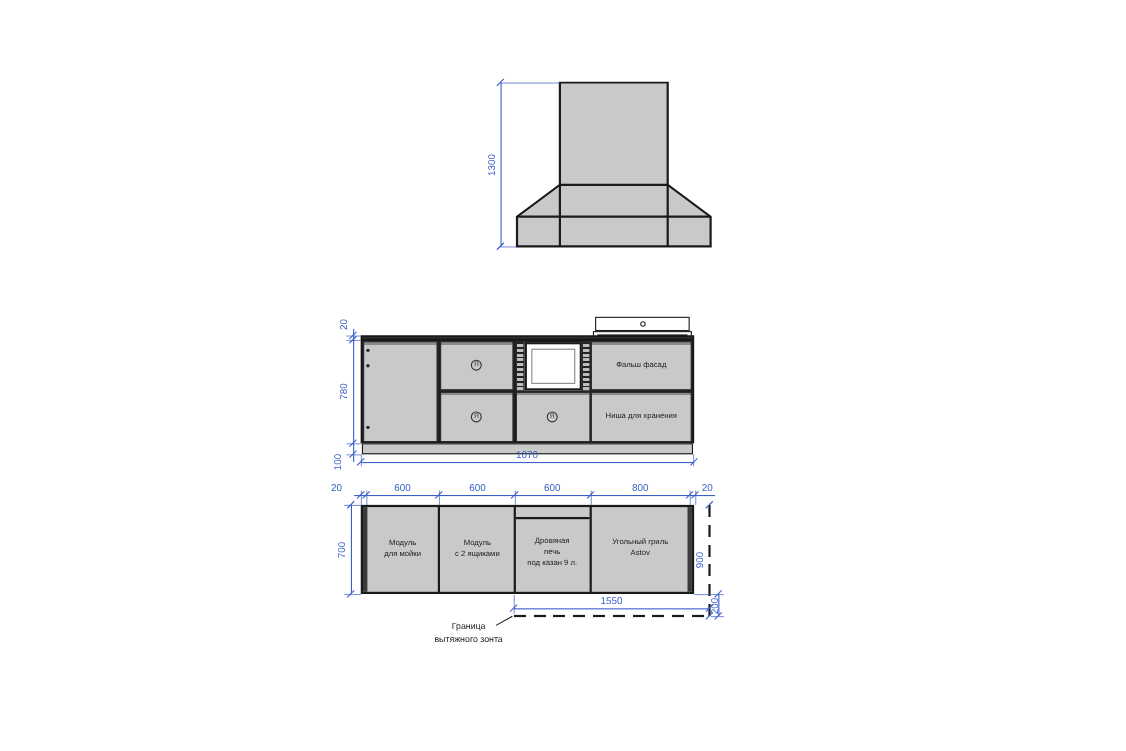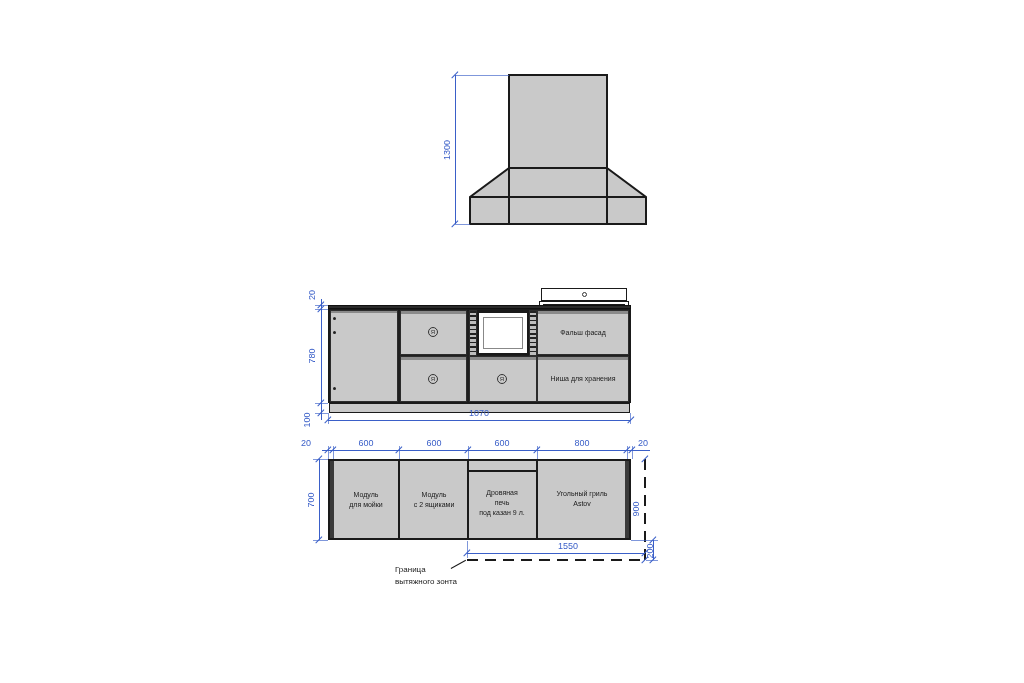--- a/index.html
+++ b/index.html
@@ -16,21 +16,21 @@
   .htext{position:absolute;color:var(--color-dim);font-size:9px;transform:translate(-50%,-50%);white-space:nowrap;}
   .vtext{position:absolute;color:var(--color-dim);font-size:9px;transform:translate(-50%,-50%) rotate(-90deg);white-space:nowrap;}
   
   .panel{position:absolute;background:linear-gradient(180deg,var(--color-bevel) 0,var(--color-bevel) 2.5px,var(--color-fill) 2.5px);outline:1px solid #2c2c2c;}
   .label{position:absolute;color:#1a1a1a;font-size:7px;line-height:1.45;text-align:center;transform:translate(-50%,-50%);white-space:pre-line;}
   .knob{position:absolute;width:10px;height:10px;box-sizing:border-box;border:1px solid #333;border-radius:50%;color:#333;font-size:6px;line-height:8px;text-align:center;transform:translate(-50%,-50%);background:transparent;}
   .hinge{position:absolute;width:3px;height:3px;border-radius:50%;background:#222;}
   .hatch{position:absolute;background:repeating-linear-gradient(180deg,#222 0 1.6px,#bdbdbd 1.6px 4.4px);outline:1px solid #2c2c2c;}
   .dashv{position:absolute;width:2px;background:repeating-linear-gradient(180deg,var(--color-line) 0 11px,transparent 11px 18px);}
   .dashh{position:absolute;height:2px;background:repeating-linear-gradient(90deg,var(--color-line) 0 11px,transparent 11px 18px);}
-  .callout{position:absolute;color:#1a1a1a;font-size:8px;line-height:1.55;transform:translate(-50%,-50%);white-space:pre-line;}
+  .callout{position:absolute;color:#1a1a1a;font-size:8px;line-height:1.55;text-align:center;transform:translate(-50%,-50%);white-space:pre-line;}
   .leader{position:absolute;height:1.3px;background:var(--color-line);transform-origin:0 50%;}
 </style>
 </head>
 <body>
 
 <div id="stage" style="--color-line: #1a1a1a; --color-fill: #c9c9c9; --color-dim: #3a5fc8; --color-bevel: #8a8a8a; --color-white: #ffffff;">
 
   <svg class="abs" style="left:468px;top:74px;" width="180" height="152" viewBox="0 0 180 152">
     <path d="M41,1 H139 V94 L178,123 V150 H2 V123 L41,94 Z" fill="#c9c9c9" stroke="#1a1a1a" stroke-width="2"></path>
     <line x1="41" y1="94" x2="139" y2="94" stroke="#1a1a1a" stroke-width="2"></line>
@@ -157,19 +157,19 @@
   <div class="ext" style="left:646px;top:560px;width:12px;height:1px;"></div>
   <div class="dline" style="left:653px;top:540px;width:1px;height:20px;"></div>
   <div class="tick" style="left:653px;top:540px;"></div>
   <div class="tick" style="left:653px;top:560px;"></div>
   <div class="vtext" style="left:650px;top:551px;">200</div>
 
   <div class="ext" style="left:467px;top:541px;width:1px;height:17px;"></div>
   <div class="dline" style="left:467px;top:553px;width:178px;height:1px;"></div>
   <div class="tick" style="left:467px;top:553px;"></div>
   <div class="tick" style="left:645px;top:553px;"></div>
-  <div class="htext" style="left:556px;top:546px;margin-left:12px;">1550</div>
+  <div class="htext" style="left:556px;top:546px;">1550</div>
 
   <div class="leader" style="left:451px;top:568px;width:17px;transform:rotate(-29deg);"></div>
   <div class="callout" style="left:426px;top:576px;">Граница
 вытяжного зонта</div>
 
 </div>
 
 </body></html>

